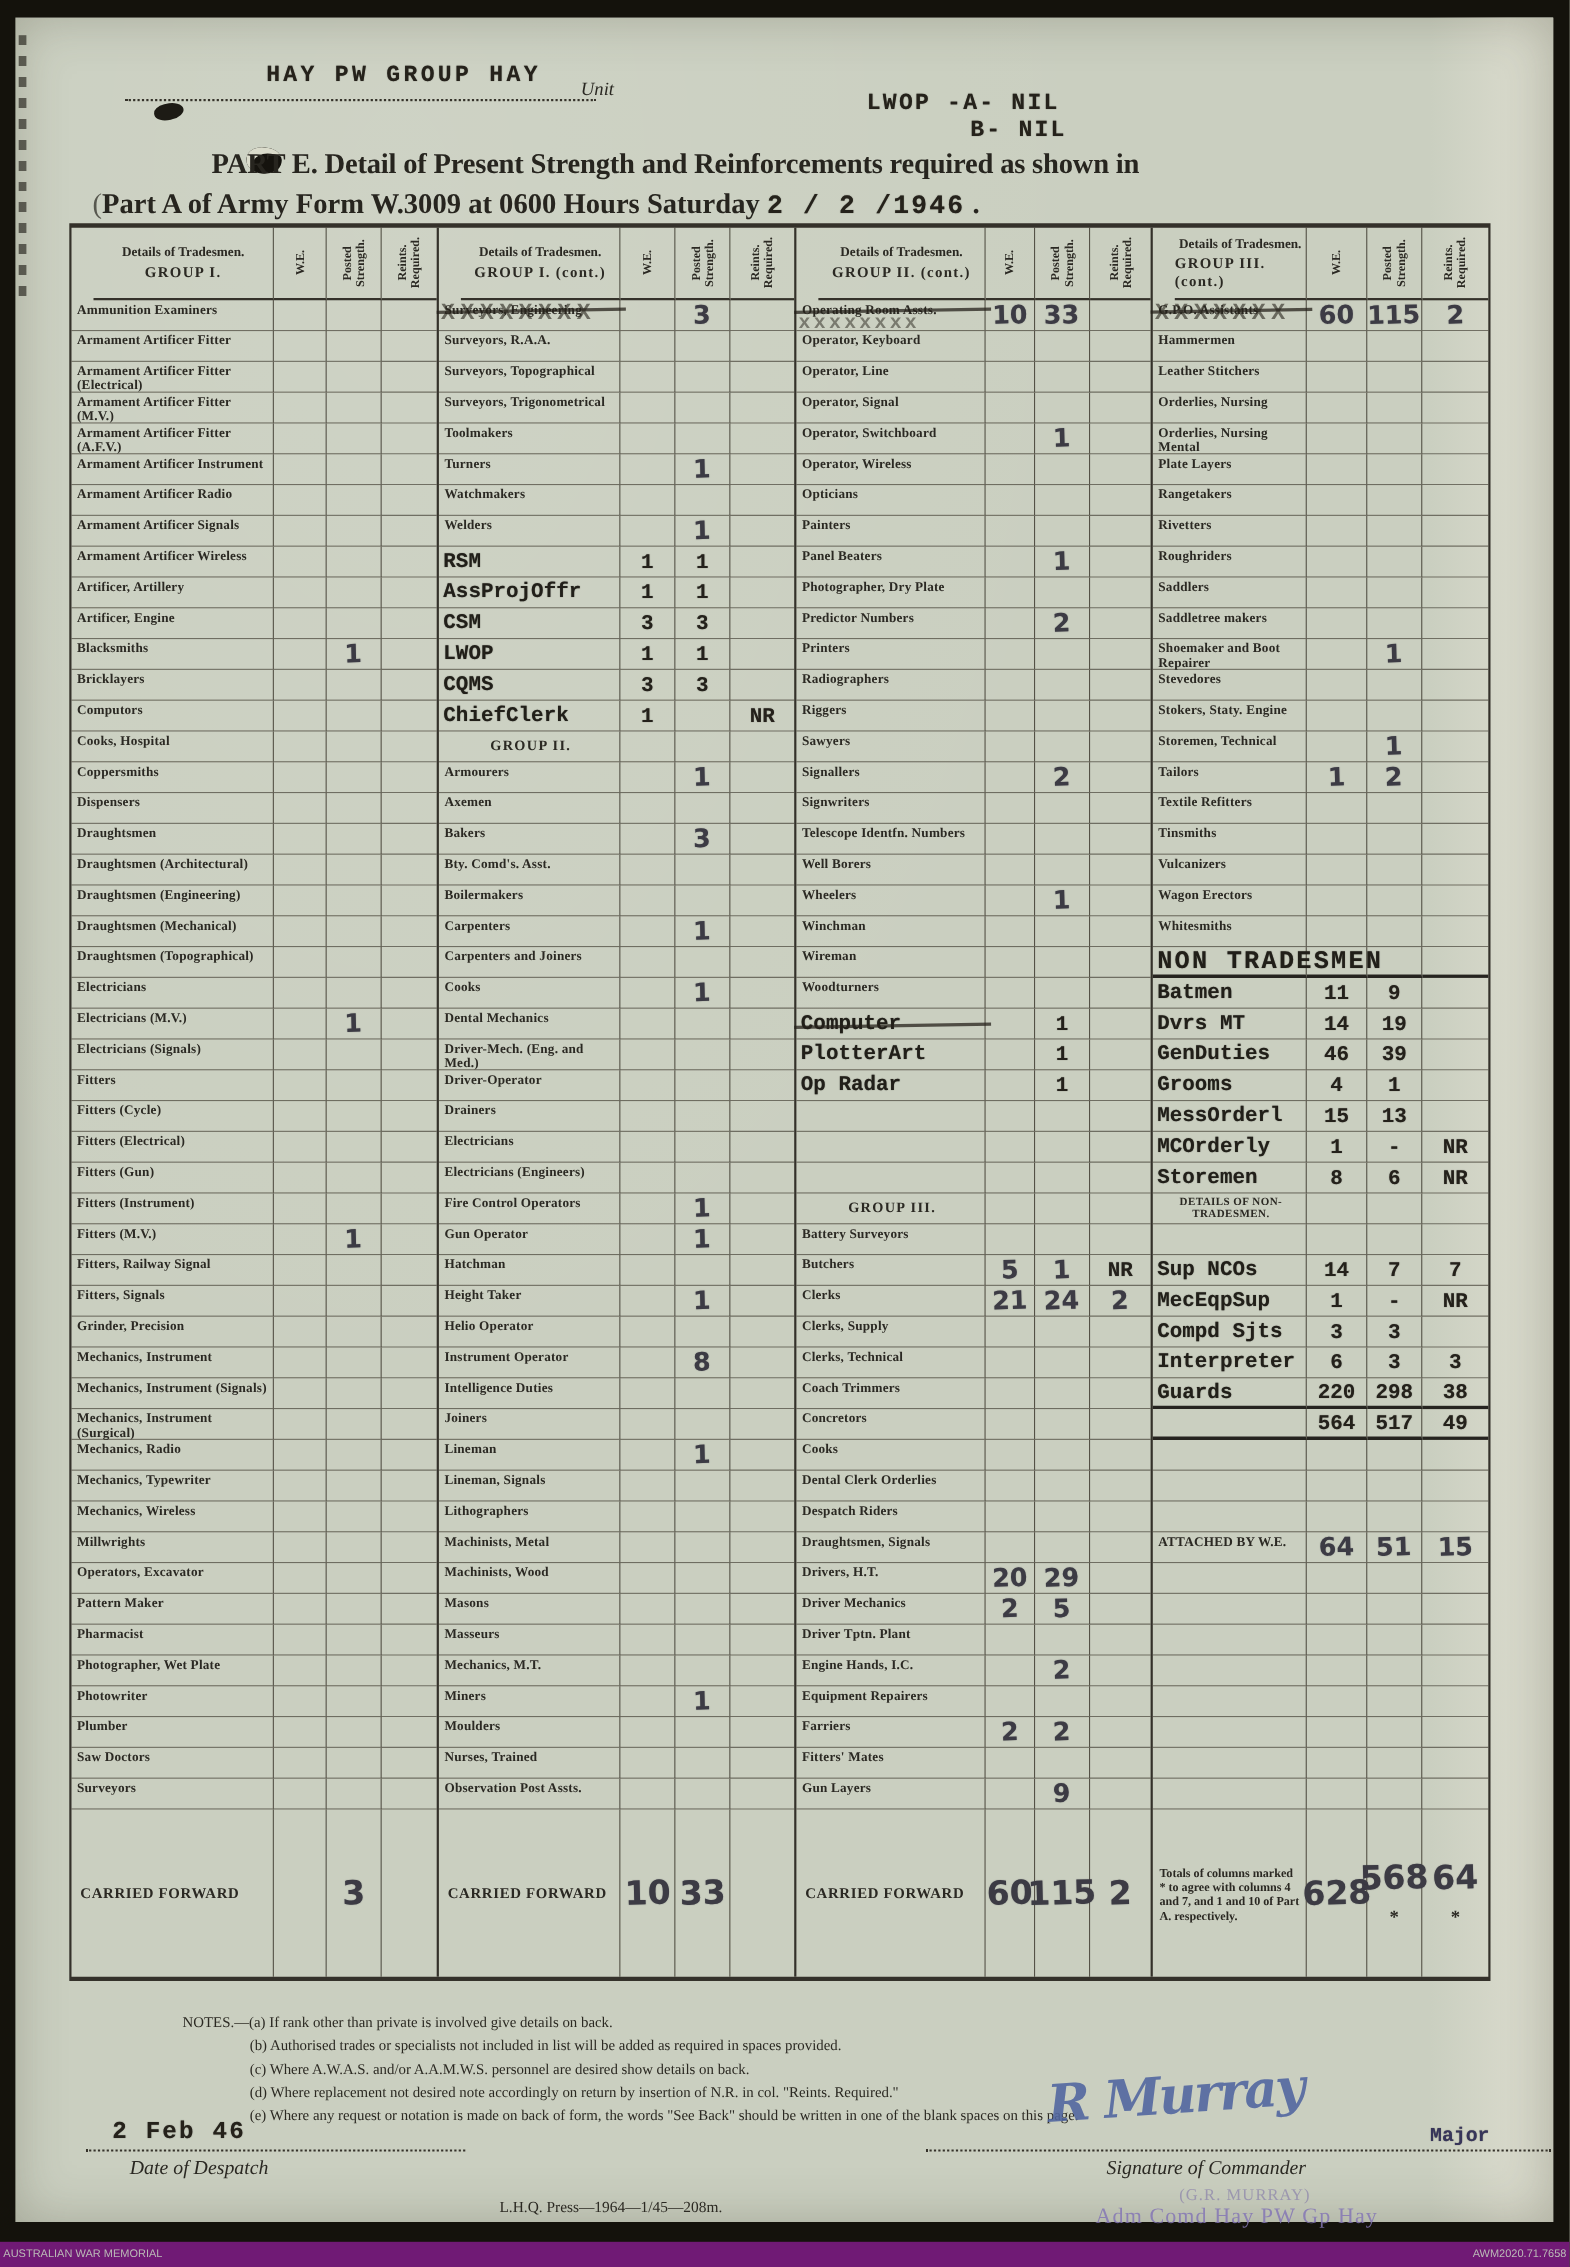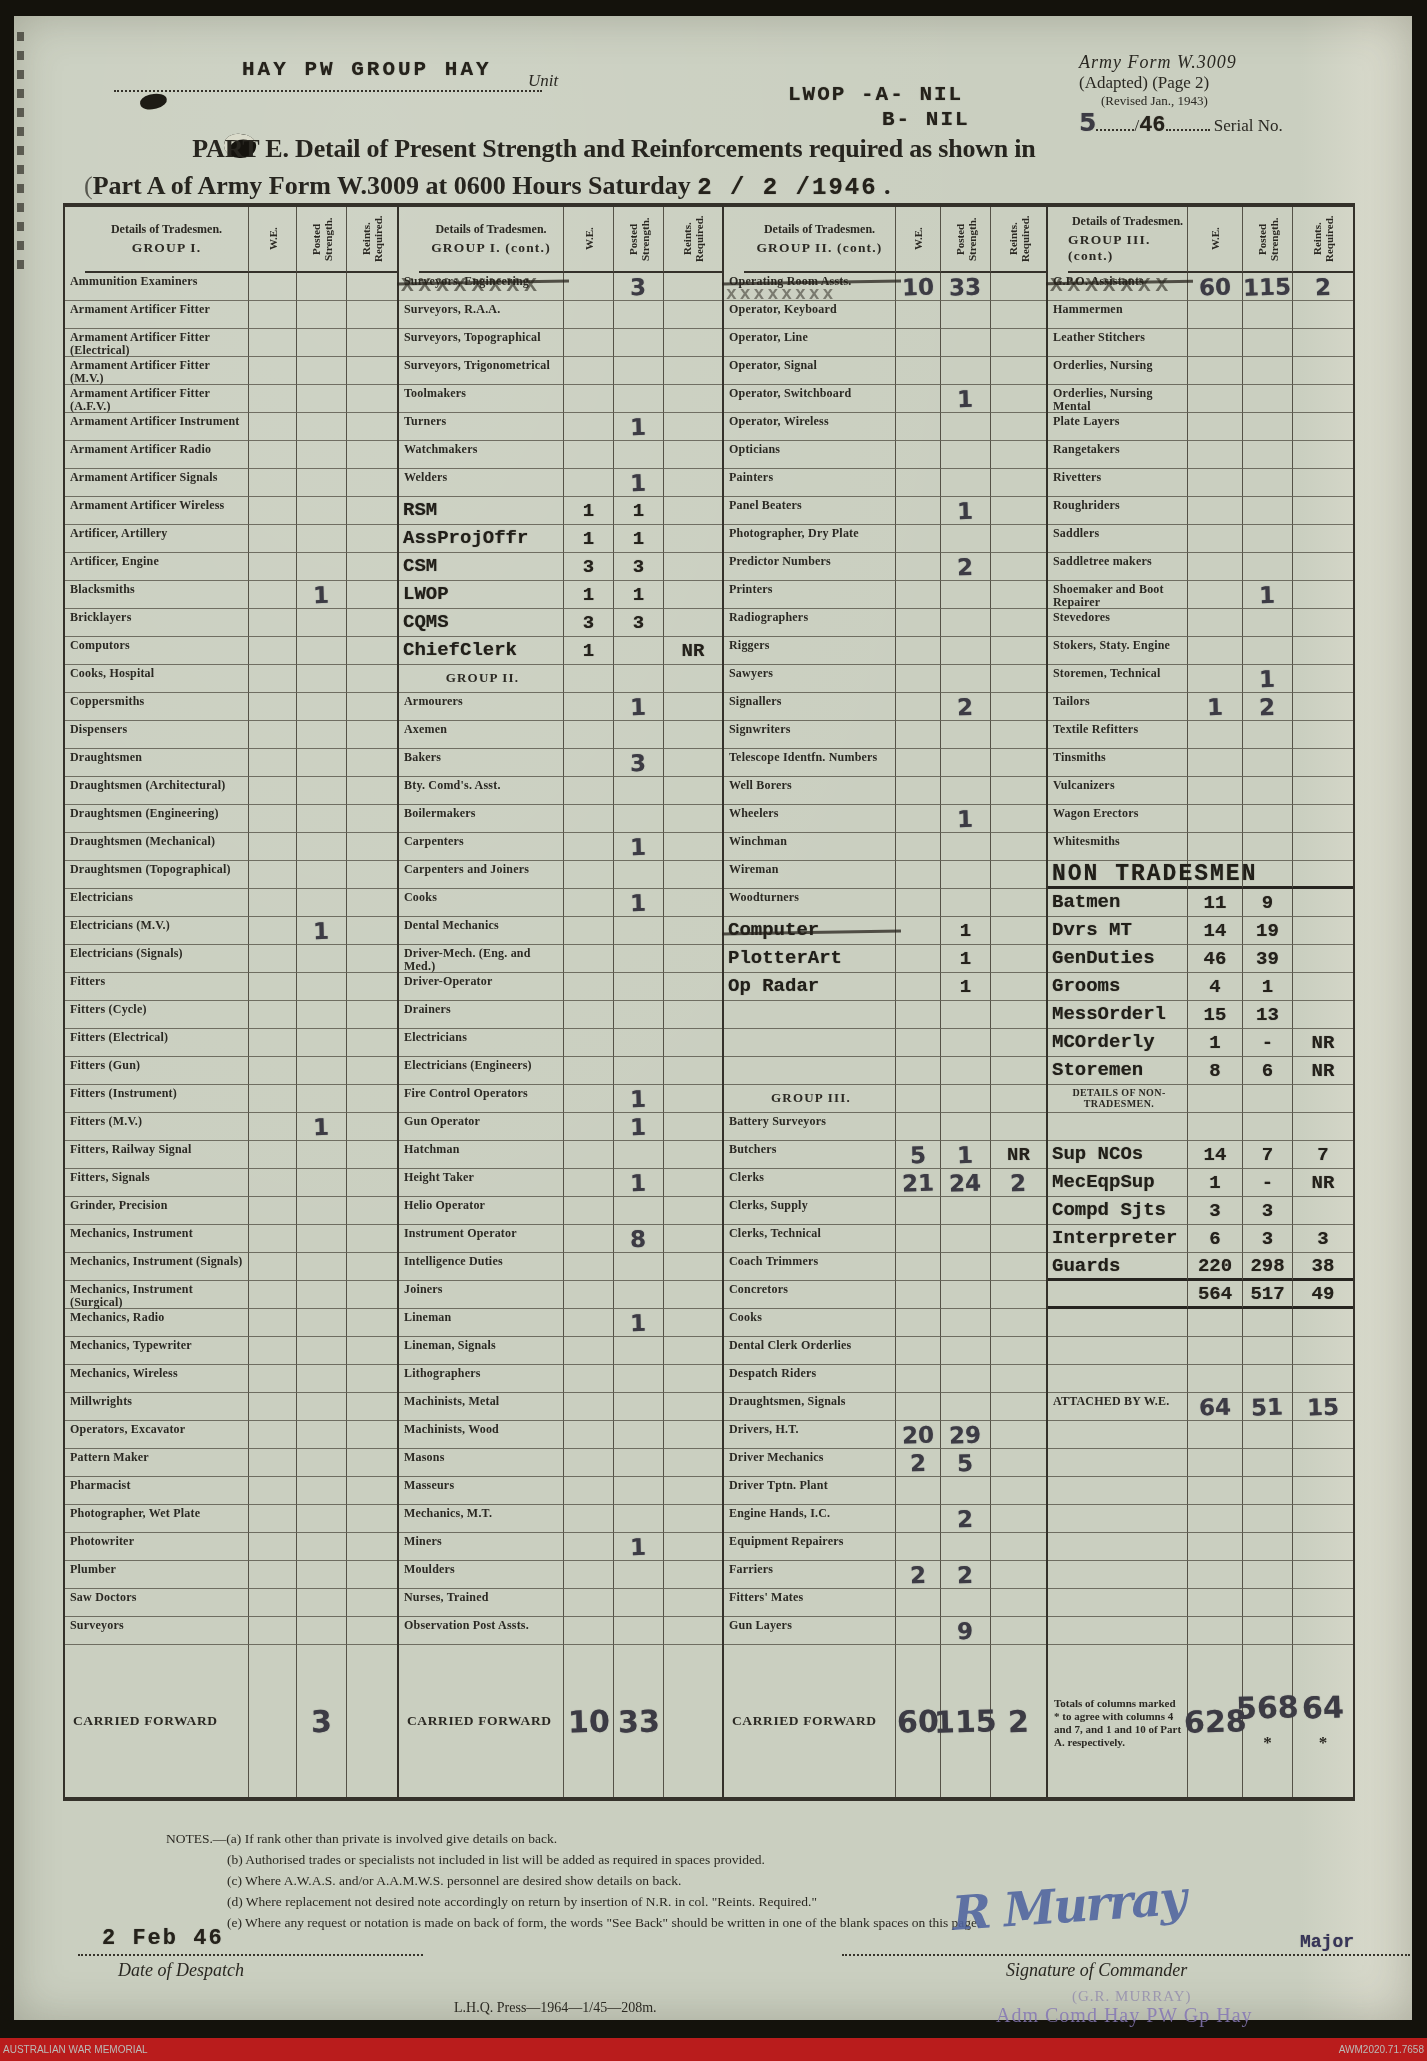--- a/index.html
+++ b/index.html
@@ -74,48 +74,40 @@
   .datetyped{position:absolute;left:88px;top:1910px;font-size:22px;letter-spacing:2px;}
   .dateline{position:absolute;left:64px;top:1916px;width:345px;border-bottom:2px dotted #35322a;height:22px;}
   .datelabel{position:absolute;left:104px;top:1944px;font-style:italic;font-size:18px;color:#2a2822;}
   .sigline{position:absolute;left:828px;top:1916px;width:568px;border-bottom:2px dotted #35322a;height:22px;}
   .signame{position:absolute;left:938px;top:1862px;font-family:"DejaVu Serif",serif;font-style:italic;font-weight:bold;font-size:47px;color:#5065a0;transform:rotate(-4deg);letter-spacing:-2px;opacity:.88;}
   .sigrank{position:absolute;left:1286px;top:1916px;font-size:18px;color:#37355a;}
   .siglabel{position:absolute;left:992px;top:1944px;font-style:italic;font-size:18px;color:#2a2822;}
   .stampname{position:absolute;left:1058px;top:1972px;font-size:15px;letter-spacing:1px;color:rgba(122,110,165,.55);}
   .stampunit{position:absolute;left:982px;top:1988px;font-size:20px;letter-spacing:1px;color:#8577b5;opacity:.85;}
   .press{position:absolute;left:440px;top:1984px;font-size:14px;color:#2b2922;}
-  .archivebar{position:absolute;left:0;top:2038px;width:1427px;height:23px;background:#b91c1c;color:#bbbbb7;
+  .archivebar{position:absolute;left:0;top:2038px;width:1427px;height:23px;background:#701a75;color:#bbbbb7;
     font-family:"Liberation Sans",sans-serif;font-size:10px;display:flex;justify-content:space-between;align-items:center;padding:0 3px;box-sizing:border-box;}
 </style>
 </head>
 <body>
 
 <div class="paper">
   <div class="perf"></div>
   <div class="blot b1"></div>
   <div class="blot b2"></div>
 
   <div class="unit-dots"></div>
   <div class="unit-text typed">HAY PW GROUP HAY</div>
   <div class="unit-label">Unit</div>
 
   <div class="lwop typed">
     <div>LWOP -A- NIL</div>
     <div class="lwop2">B- NIL</div>
   </div>
 
-  <div class="formref">
-    <div class="fr1">Army Form W.3009</div>
-    <div class="fr2">(Adapted)  (Page 2)</div>
-    <div class="fr3">(Revised Jan., 1943)</div>
-    <div class="serialrow">
-      <span class="hand hand5">5</span><span class="sdots"></span><span>/</span><span class="typed s46">46</span><span class="sdots2"></span> <span>Serial No.</span>
-    </div>
-  </div>
 
   <div class="title1">PART E.  Detail of Present Strength and Reinforcements required as shown in</div>
   <div class="title2"><span class="penmark">(</span><span>Part A of Army Form W.3009 at 0600 Hours Saturday </span><span class="typed td">2 / 2 /1946</span><span> .</span></div>
 
   <div id="tbl" class="tbl">
       <div class="grp g0">
         <div class="c hc dh">
           <span class="t1">Details of Tradesmen.</span>
           <span class="t2">GROUP I.</span>
         </div>

